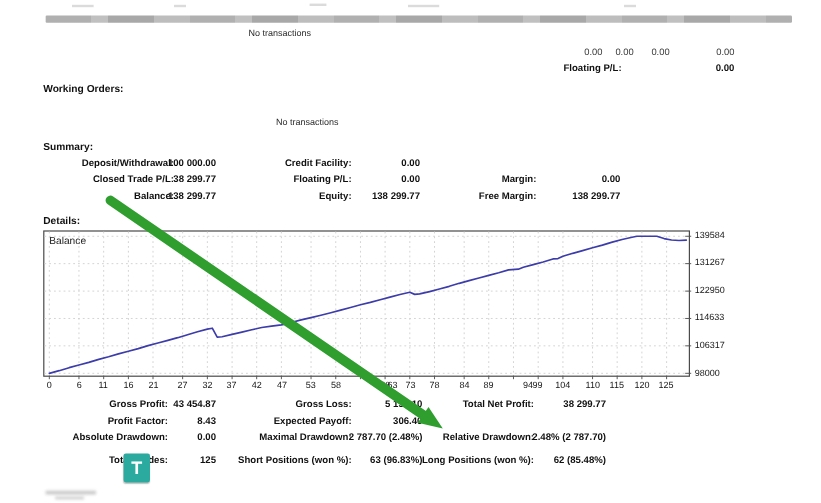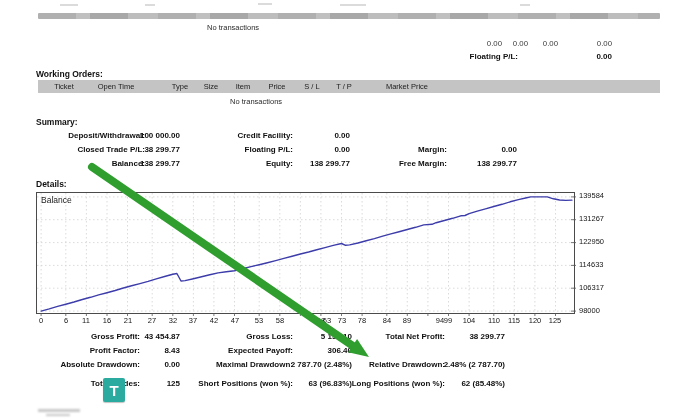--- a/index.html
+++ b/index.html
@@ -47,31 +47,20 @@
 
   <div class="no-trans" style="left:207px;top:23px">No transactions</div>
   <span class="tot-val" style="right:182px">0.00</span>
   <span class="tot-val" style="right:156px">0.00</span>
   <span class="tot-val" style="right:126px">0.00</span>
   <span class="tot-val" style="right:72px">0.00</span>
   <span class="flo" style="right:166px">Floating P/L:</span>
   <span class="flo" style="right:72px">0.00</span>
 
   <div class="sec-title" style="top:69px">Working Orders:</div>
-  <div class="wo-header">
-    <span class="wo-col" style="left:26px">Ticket</span>
-    <span class="wo-col" style="left:78px">Open Time</span>
-    <span class="wo-col" style="left:142px">Type</span>
-    <span class="wo-col" style="left:173px">Size</span>
-    <span class="wo-col" style="left:205px">Item</span>
-    <span class="wo-col" style="left:239px">Price</span>
-    <span class="wo-col" style="left:274px">S / L</span>
-    <span class="wo-col" style="left:306px">T / P</span>
-    <span class="wo-col" style="left:369px">Market Price</span>
-  </div>
   <div class="no-trans" style="left:230px;top:97px">No transactions</div>
 
   <div class="sec-title" style="top:117px">Summary:</div>
   <div class="row" style="top:131px">
     <span class="cell s-l1">Deposit/Withdrawal:</span>
     <span class="cell s-v1">100 000.00</span>
     <span class="cell s-l2">Credit Facility:</span>
     <span class="cell s-v2">0.00</span>
     <span class="cell s-l3"></span>
     <span class="cell s-v3"></span>

